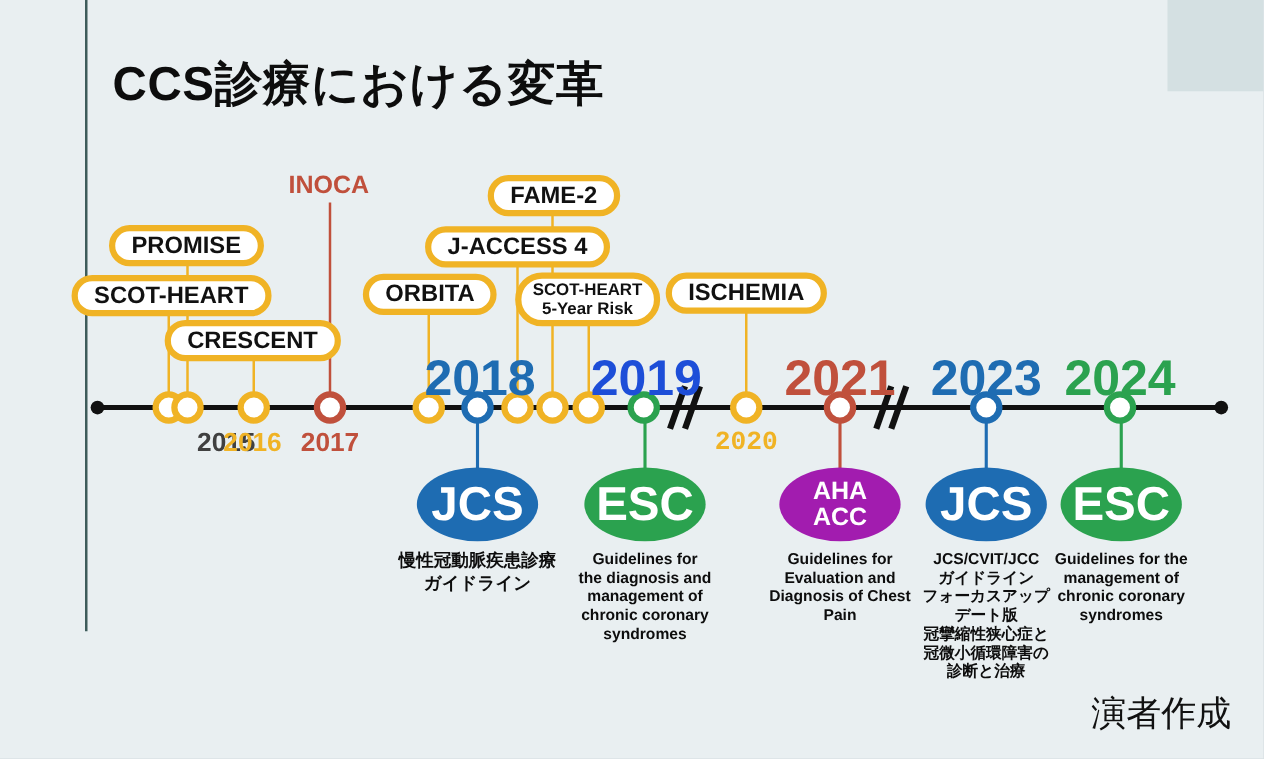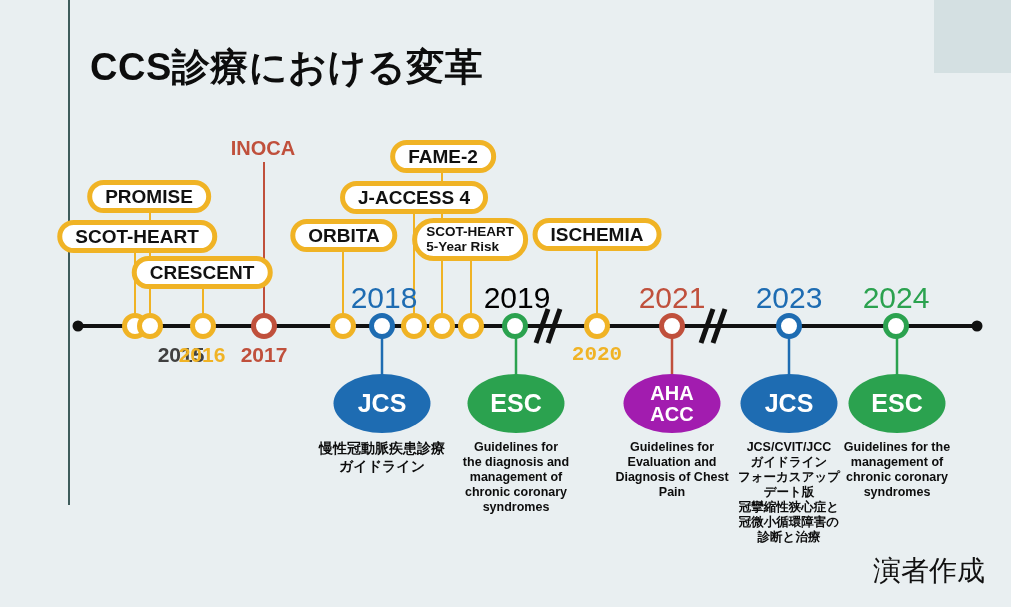--- a/index.html
+++ b/index.html
@@ -11,34 +11,34 @@
   }
   .corner-rect{position:absolute;left:934px;top:0;width:77px;height:73px;background:#D4E0E2;}
   .left-rule{position:absolute;left:68px;top:0;width:2px;height:505px;background:#3E5C5B;}
   .page-title{position:absolute;left:90px;top:42px;font-size:38px;font-weight:700;letter-spacing:.5px;color:#0d0d0d;white-space:nowrap;}
   .credit{position:absolute;right:26px;top:552px;font-size:28px;font-weight:400;color:#111;}
   svg.layer{position:absolute;left:0;top:0;}
   .pill{
     position:absolute;transform:translateX(-50%);
     background:#fff;border:5px solid #F0B325;border-radius:22px;
     padding:1px 13px;font-size:19px;font-weight:700;color:#111;
-    white-space:pre-line;line-height:1.12;box-sizing:border-box;
+    white-space:pre-line;text-align:center;line-height:1.12;box-sizing:border-box;
   }
   .pill-sm{font-size:13.5px;line-height:1.08;padding:2px 9px;}
   .inoca-label{position:absolute;transform:translateX(-50%);font-size:20px;font-weight:700;}
   .year{position:absolute;transform:translateX(-50%);white-space:nowrap;}
-  .year-above{font-size:30px;font-weight:400;}
+  .year-above{font-size:40px;font-weight:700;}
   .year-below{font-size:21px;font-weight:700;}
   .g-ellipse{
     position:absolute;transform:translateX(-50%);
     width:97px;height:59px;border-radius:50%;
     display:flex;align-items:center;justify-content:center;
     color:#fff;font-weight:700;text-align:center;
   }
-  .org{font-size:25px;line-height:1;white-space:pre-line;}
+  .org{font-size:38px;line-height:1;white-space:pre-line;}
   .org-two{font-size:20px;line-height:1.05;}
   .g-desc{
     position:absolute;transform:translateX(-50%);width:152px;
     text-align:center;font-weight:700;color:#0d0d0d;
     white-space:pre-line;font-size:12.5px;line-height:1.2;
   }
   .g-desc-lg{font-size:14px;line-height:1.25;}
 </style>
 </head>
 <body>
@@ -91,21 +91,21 @@
       <div class="pill" style="left: 137px; top: 220px;">SCOT-HEART</div>
       <div class="pill" style="left: 202px; top: 256px;">CRESCENT</div>
       <div class="pill" style="left: 344px; top: 219px;">ORBITA</div>
       <div class="pill" style="left: 443px; top: 140px;">FAME-2</div>
       <div class="pill" style="left: 414px; top: 181px;">J-ACCESS  4</div>
       <div class="pill pill-sm" style="left: 470px; top: 218px;">SCOT-HEART
 5-Year Risk</div>
       <div class="pill" style="left: 597px; top: 218px;">ISCHEMIA</div>
       <div class="inoca-label" style="left: 263px; top: 137px; color: rgb(192, 80, 60);">INOCA</div>
       <div class="year year-above" style="left: 384px; top: 281px; color: rgb(30, 108, 178);">2018</div>
-      <div class="year year-above" style="left: 517px; top: 281px; color: #000000;">2019</div>
+      <div class="year year-above" style="left: 517px; top: 281px; color: #1d4ed8;">2019</div>
       <div class="year year-above" style="left: 672px; top: 281px; color: rgb(192, 80, 60);">2021</div>
       <div class="year year-above" style="left: 789px; top: 281px; color: rgb(30, 108, 178); text-align: center;">2023</div>
       <div class="year year-above" style="left: 896px; top: 281px; color: rgb(43, 162, 79);">2024</div>
       <div class="year year-below" style="left: 142px; top: 343px; color: #404040; margin-left: 39px;">2015</div>
       <div class="year year-below" style="left: 202px; top: 343px; color: rgb(240, 179, 37);">2016</div>
       <div class="year year-below" style="left: 264px; top: 343px; color: rgb(192, 80, 60);">2017</div>
       <div class="year year-below" style="left: 597px; top: 343px; color: rgb(240, 179, 37); font-family: Liberation Mono, monospace;">2020</div>
       <div class="g-ellipse" style="left: 382px; top: 374px; background: rgb(30, 108, 178);">
         <div class="org">JCS</div>
       </div>

